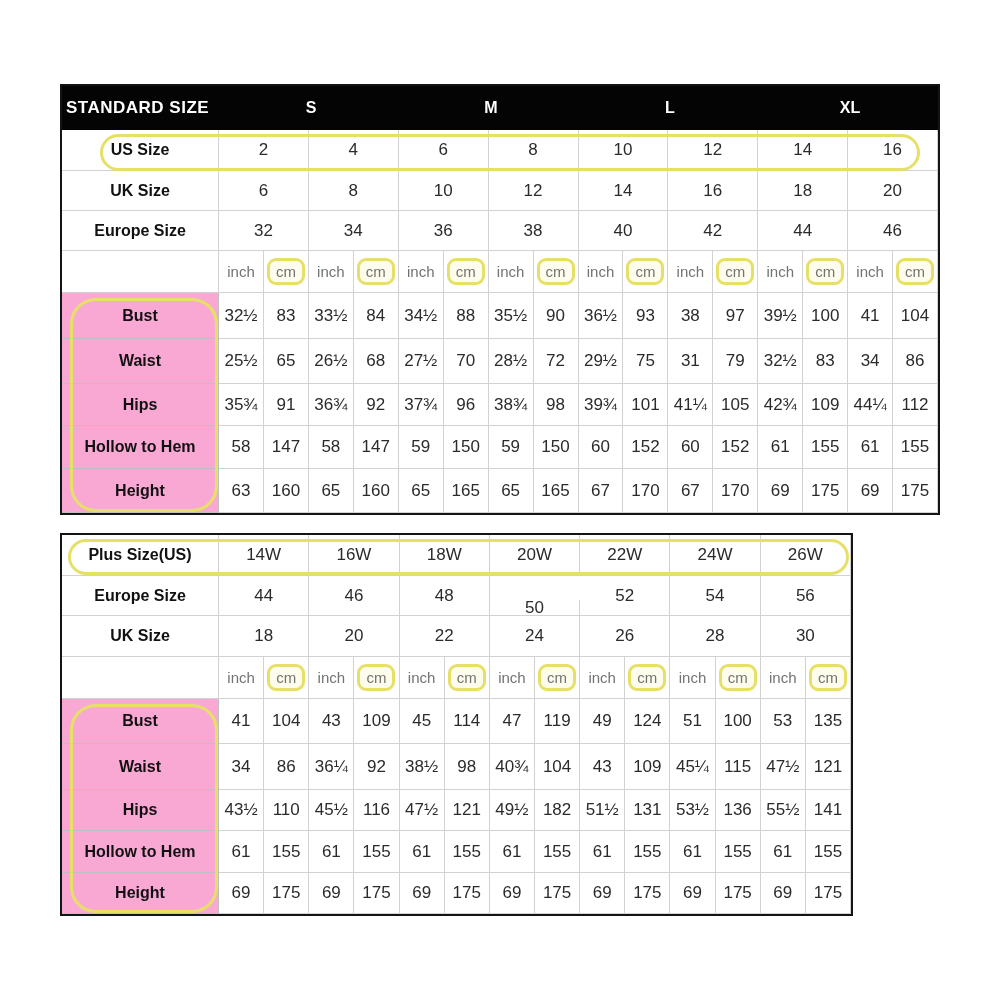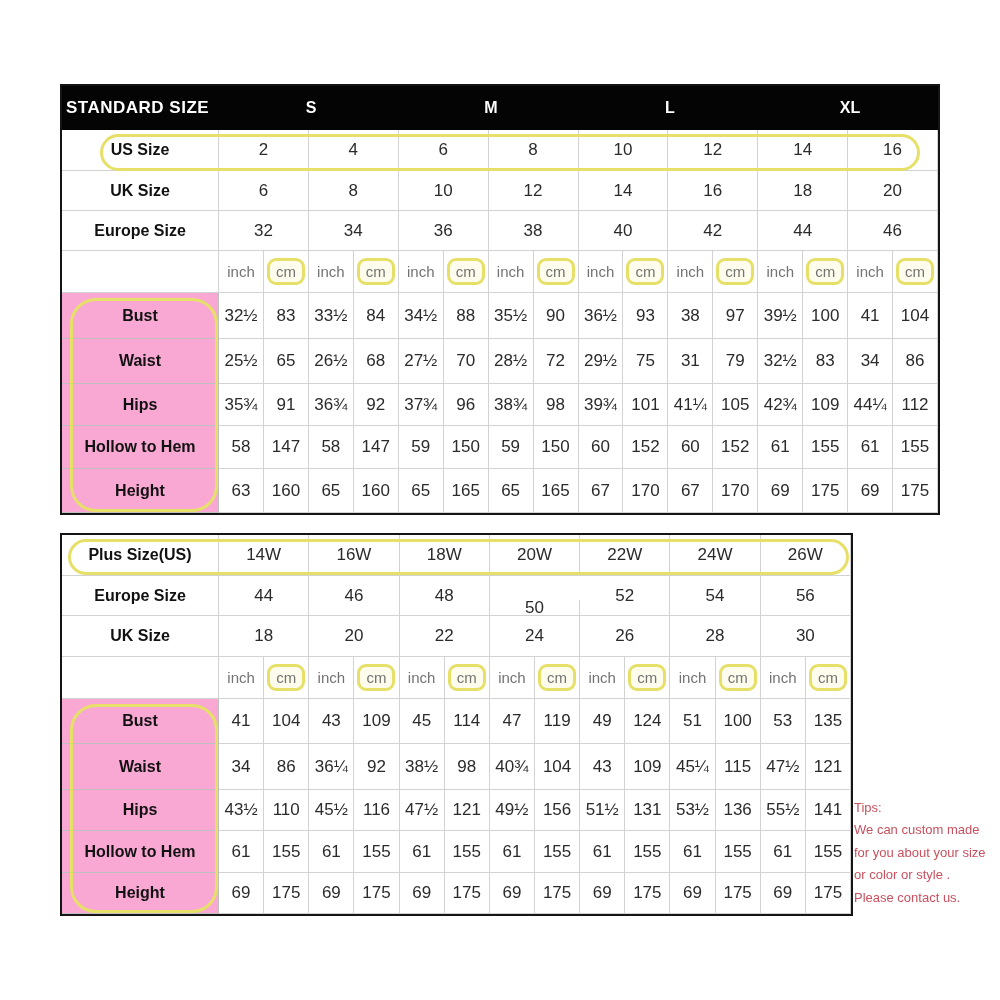--- a/index.html
+++ b/index.html
@@ -295,21 +295,21 @@
         <div class="cell measure-value">47½</div>
         <div class="cell measure-value">121</div>
         <div class="cell label-cell gray">Hips</div>
         <div class="cell measure-value">43½</div>
         <div class="cell measure-value">110</div>
         <div class="cell measure-value">45½</div>
         <div class="cell measure-value">116</div>
         <div class="cell measure-value">47½</div>
         <div class="cell measure-value">121</div>
         <div class="cell measure-value">49½</div>
-        <div class="cell measure-value">156</div>
+        <div class="cell measure-value">182</div>
         <div class="cell measure-value">51½</div>
         <div class="cell measure-value">131</div>
         <div class="cell measure-value">53½</div>
         <div class="cell measure-value">136</div>
         <div class="cell measure-value">55½</div>
         <div class="cell measure-value">141</div>
         <div class="cell label-cell gray">Hollow to Hem</div>
         <div class="cell measure-value">61</div>
         <div class="cell measure-value">155</div>
         <div class="cell measure-value">61</div>
@@ -337,21 +337,14 @@
         <div class="cell measure-value">175</div>
         <div class="cell measure-value">69</div>
         <div class="cell measure-value">175</div>
         <div class="cell measure-value">69</div>
         <div class="cell measure-value">175</div>
       </div>
     <div class="anno row-oval" style="left:6px;top:4px;width:781px;height:36px;"></div>
     <div class="anno label-rect" style="left:8px;top:169px;width:148px;height:209px;"></div>
   </div>
 
-  <div class="tips">
-    <div>Tips:</div>
-    <div>We can custom made</div>
-    <div>for you about your size</div>
-    <div>or color or style .</div>
-    <div>Please contact us.</div>
-  </div>
 
 </div>
 
 </body></html>

